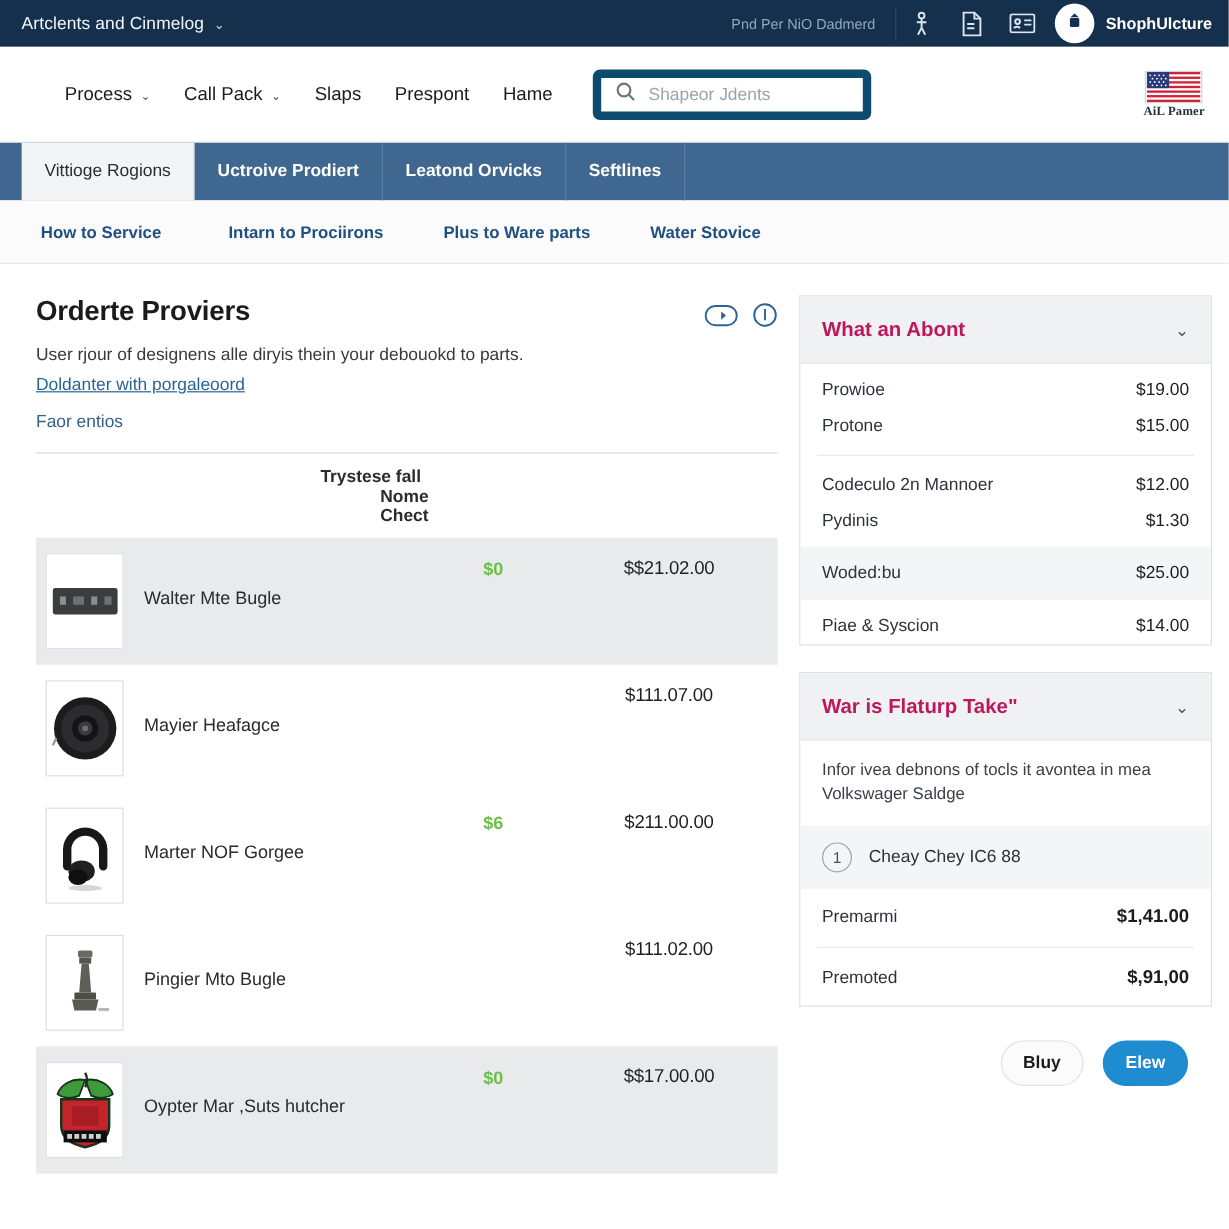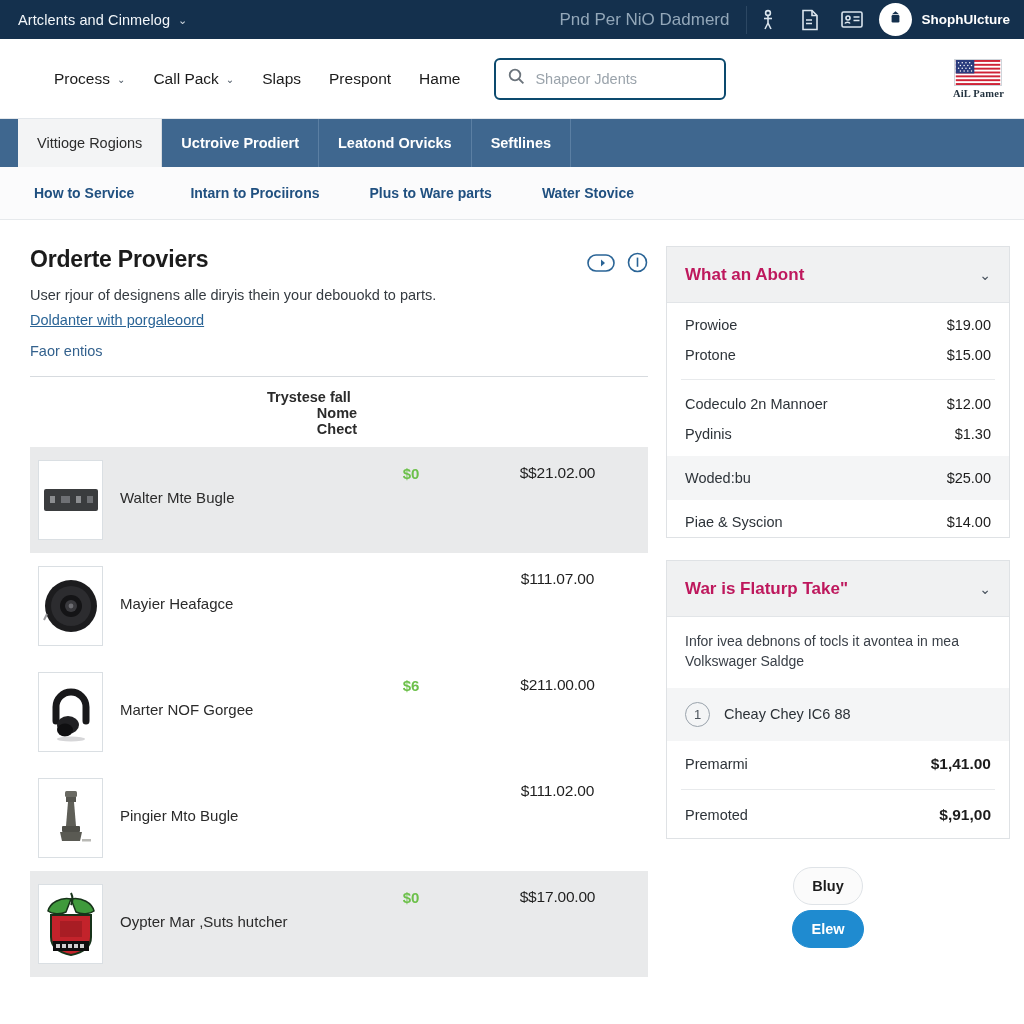--- a/index.html
+++ b/index.html
@@ -21,21 +21,21 @@
   }
   .util-left {
     display: flex; align-items: center; gap: 8px;
     font-size: 14.5px; color: #f2f6fa; letter-spacing: .1px;
   }
   .util-caret { font-size: 11px; opacity: .85; transform: translateY(1px); }
   .util-right {
     margin-left: auto; display: flex; align-items: center; gap: 0;
   }
   .util-msg {
-    font-size: 17px; color: #93a7b9; padding-right: 17px; white-space: nowrap;
+    font-size: 12px; color: #93a7b9; padding-right: 17px; white-space: nowrap;
   }
   .util-div { width: 1px; height: 28px; background: #2c4763; }
   .util-icon {
     width: 42px; height: 40px; display: flex; align-items: center; justify-content: center;
     color: #dbe5ee;
   }
   .avatar-circle {
     width: 33px; height: 33px; border-radius: 50%; background: #ffffff;
     display: flex; align-items: center; justify-content: center;
     margin: 0 9px 0 6px;
@@ -58,21 +58,21 @@
     font-size: 6px; font-weight: 700; color: #6d7c8b; letter-spacing: 0;
   }
   .main-nav { display: flex; align-items: center; gap: 0; margin-left: 24px; }
   .nav-item {
     font-size: 15.5px; color: #1b1b1b; padding: 8px 14px;
     display: flex; align-items: center; gap: 7px; white-space: nowrap;
   }
   .nav-caret { font-size: 10px; color: #4a5663; transform: translateY(1px); }
   .search-wrap { margin-left: 20px; position: relative; }
   .search-box {
-    width: 232px; height: 42px; border: 2px solid #0c4a6e; border-radius: 6px;
+    width: 232px; height: 42px; border: 7px solid #0c4a6e; border-radius: 6px;
     background: #fff; display: flex; align-items: center; padding: 0 12px; gap: 10px;
   }
   .search-box input {
     border: none; outline: none; font-size: 14.5px; color: #2a2a2a;
     font-family: "Liberation Sans", sans-serif; width: 100%; background: transparent;
   }
   .search-box input::placeholder { color: #9aa3ab; }
   .locale {
     margin-left: auto; display: flex; flex-direction: column; align-items: center;
     gap: 2px; padding-right: 6px; font-family: Liberation Serif, serif;
@@ -194,23 +194,22 @@
     padding: 14px 18px; background: #f4f5f6; font-size: 14.5px; color: #2b3137;
   }
   .step-num {
     width: 25px; height: 25px; border-radius: 50%; border: 1px solid #9aa3ac;
     display: flex; align-items: center; justify-content: center;
     font-size: 13px; color: #4a525a; flex: none;
   }
 
   
   .btn-bar {
-    display: flex; justify-content: flex-end; align-items: center; gap: 5px;
+    display: flex; justify-content: flex-end; align-items: flex-start; gap: 16px;
     padding: 6px 20px 0 0;
-    flex-direction: column;
   }
   .btn {
     min-width: 62px; height: 38px; border-radius: 19px; font-size: 14.5px;
     display: flex; align-items: center; justify-content: center; padding: 0 18px;
   }
   .btn-secondary { background: #fbfbfb; border: 1px solid #dfe3e7; color: #1c1c1c; font-weight: 600; }
   .btn-primary { background: #1f8bd0; color: #ffffff; font-weight: 600; border: 1px solid #1f8bd0; }
 </style>
 </head>
 <body>

